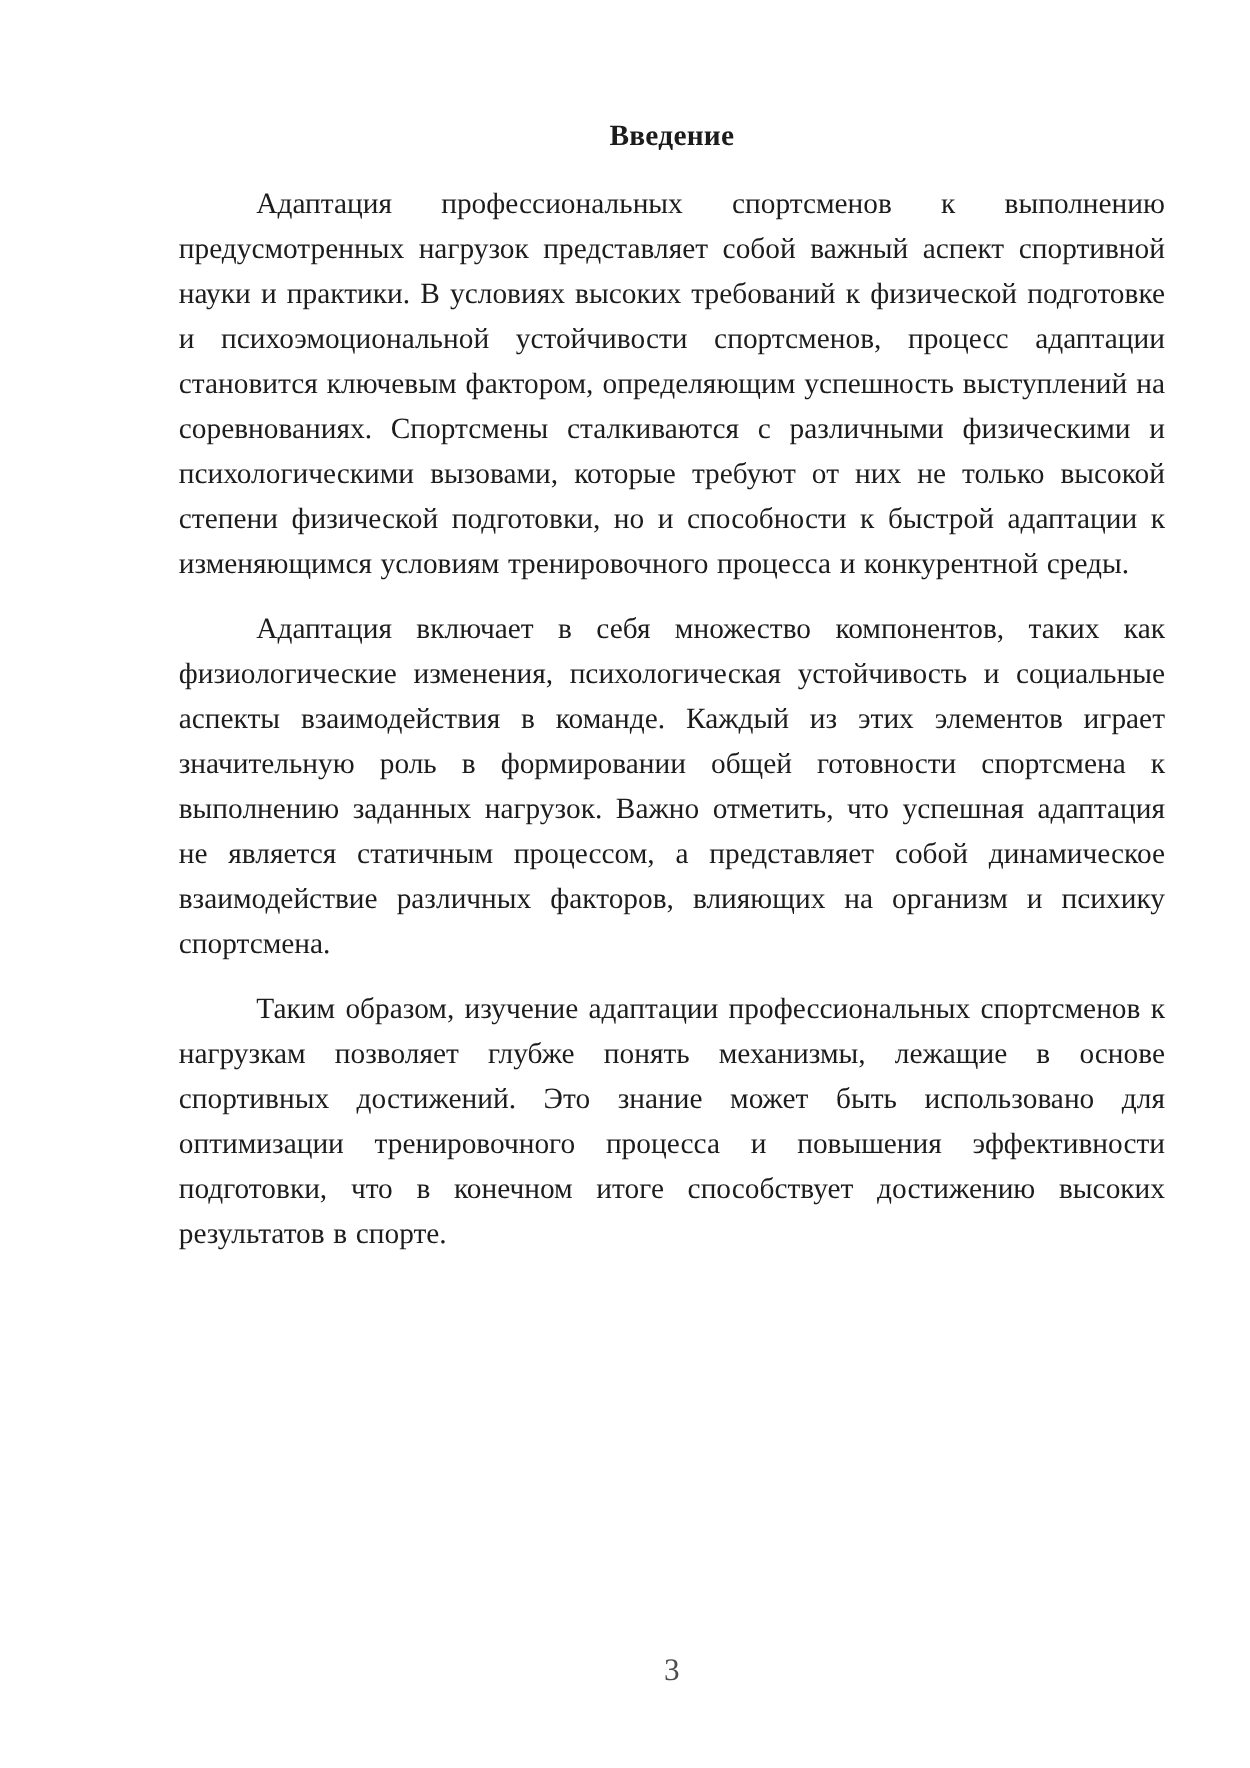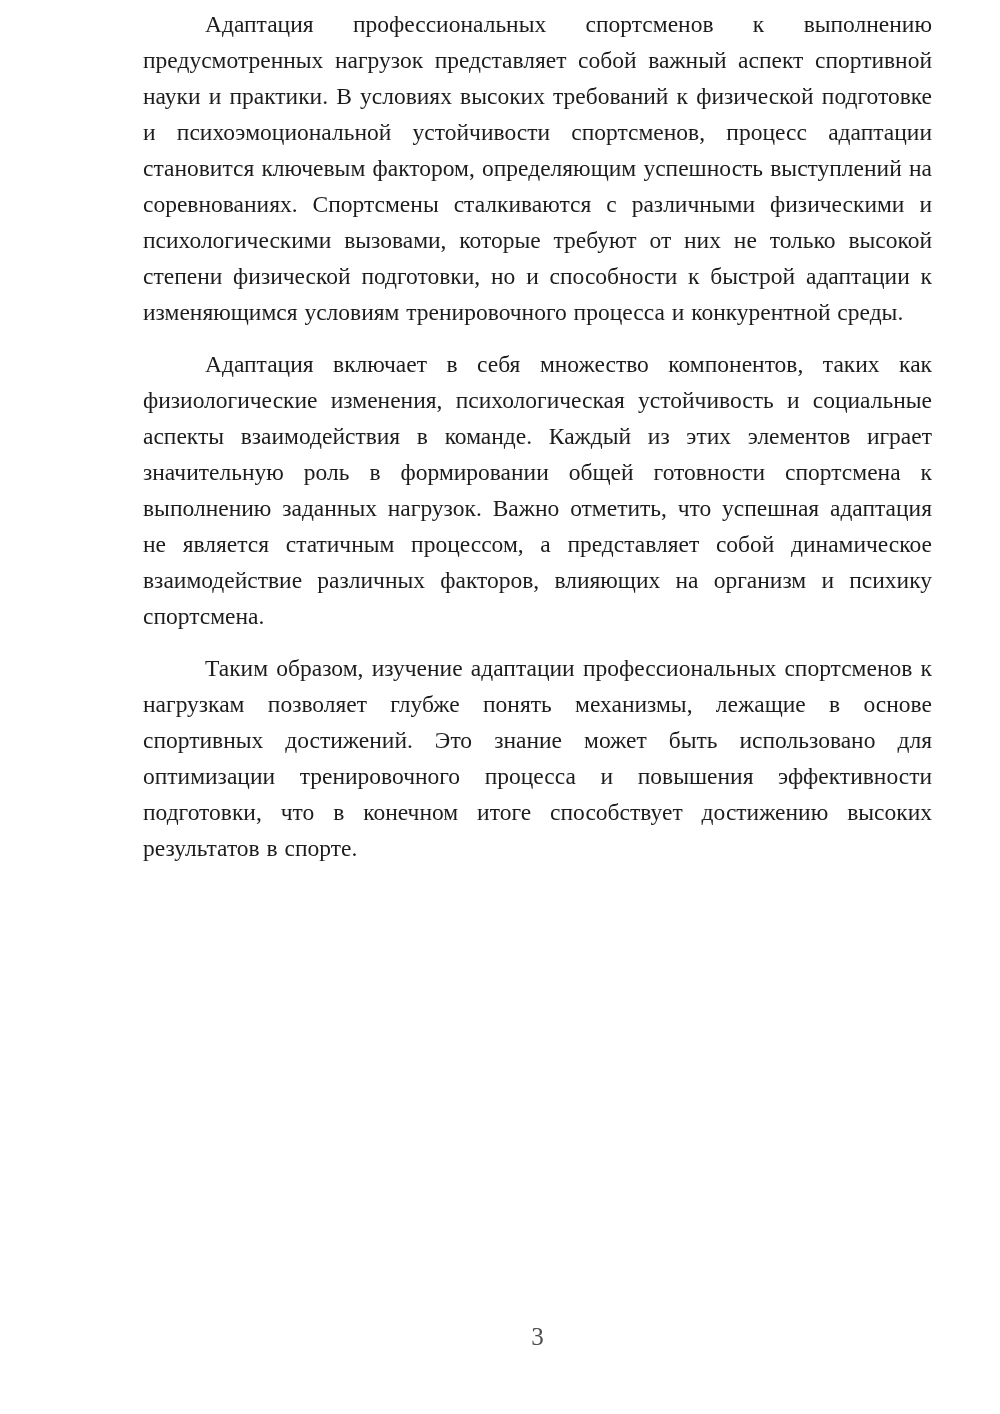--- a/index.html
+++ b/index.html
@@ -32,37 +32,38 @@
     }
     .doc-paragraph {
       margin: 0 0 16px 0;
       font-size: 23.5px;
       line-height: 36px;
       text-align: justify;
       text-indent: 62px;
       word-spacing: 1px;
     }
     .doc-paragraph.first {
-      margin-top: 6px;
+      margin-top: 18px;
     }
     .page-number {
       position: absolute;
       left: 0;
       top: 1319px;
       width: 789px;
       text-align: center;
       font-size: 25px;
       line-height: 36px;
       color: #4d4d4d;
     }
   </style>
 </head>
 <body>
 
 <div class="page">
+  <h1 class="doc-title">Введение</h1>
 
   <p class="doc-paragraph first">Адаптация профессиональных спортсменов к выполнению предусмотренных нагрузок представляет собой важный аспект спортивной науки и практики. В условиях высоких требований к физической подготовке и психоэмоциональной устойчивости спортсменов, процесс адаптации становится ключевым фактором, определяющим успешность выступлений на соревнованиях. Спортсмены сталкиваются с различными физическими и психологическими вызовами, которые требуют от них не только высокой степени физической подготовки, но и способности к быстрой адаптации к изменяющимся условиям тренировочного процесса и конкурентной среды.</p>
 
   <p class="doc-paragraph">Адаптация включает в себя множество компонентов, таких как физиологические изменения, психологическая устойчивость и социальные аспекты взаимодействия в команде. Каждый из этих элементов играет значительную роль в формировании общей готовности спортсмена к выполнению заданных нагрузок. Важно отметить, что успешная адаптация не является статичным процессом, а представляет собой динамическое взаимодействие различных факторов, влияющих на организм и психику спортсмена.</p>
 
   <p class="doc-paragraph">Таким образом, изучение адаптации профессиональных спортсменов к нагрузкам позволяет глубже понять механизмы, лежащие в основе спортивных достижений. Это знание может быть использовано для оптимизации тренировочного процесса и повышения эффективности подготовки, что в конечном итоге способствует достижению высоких результатов в спорте.</p>
 
   <div class="page-number">3</div>
 </div>
 

